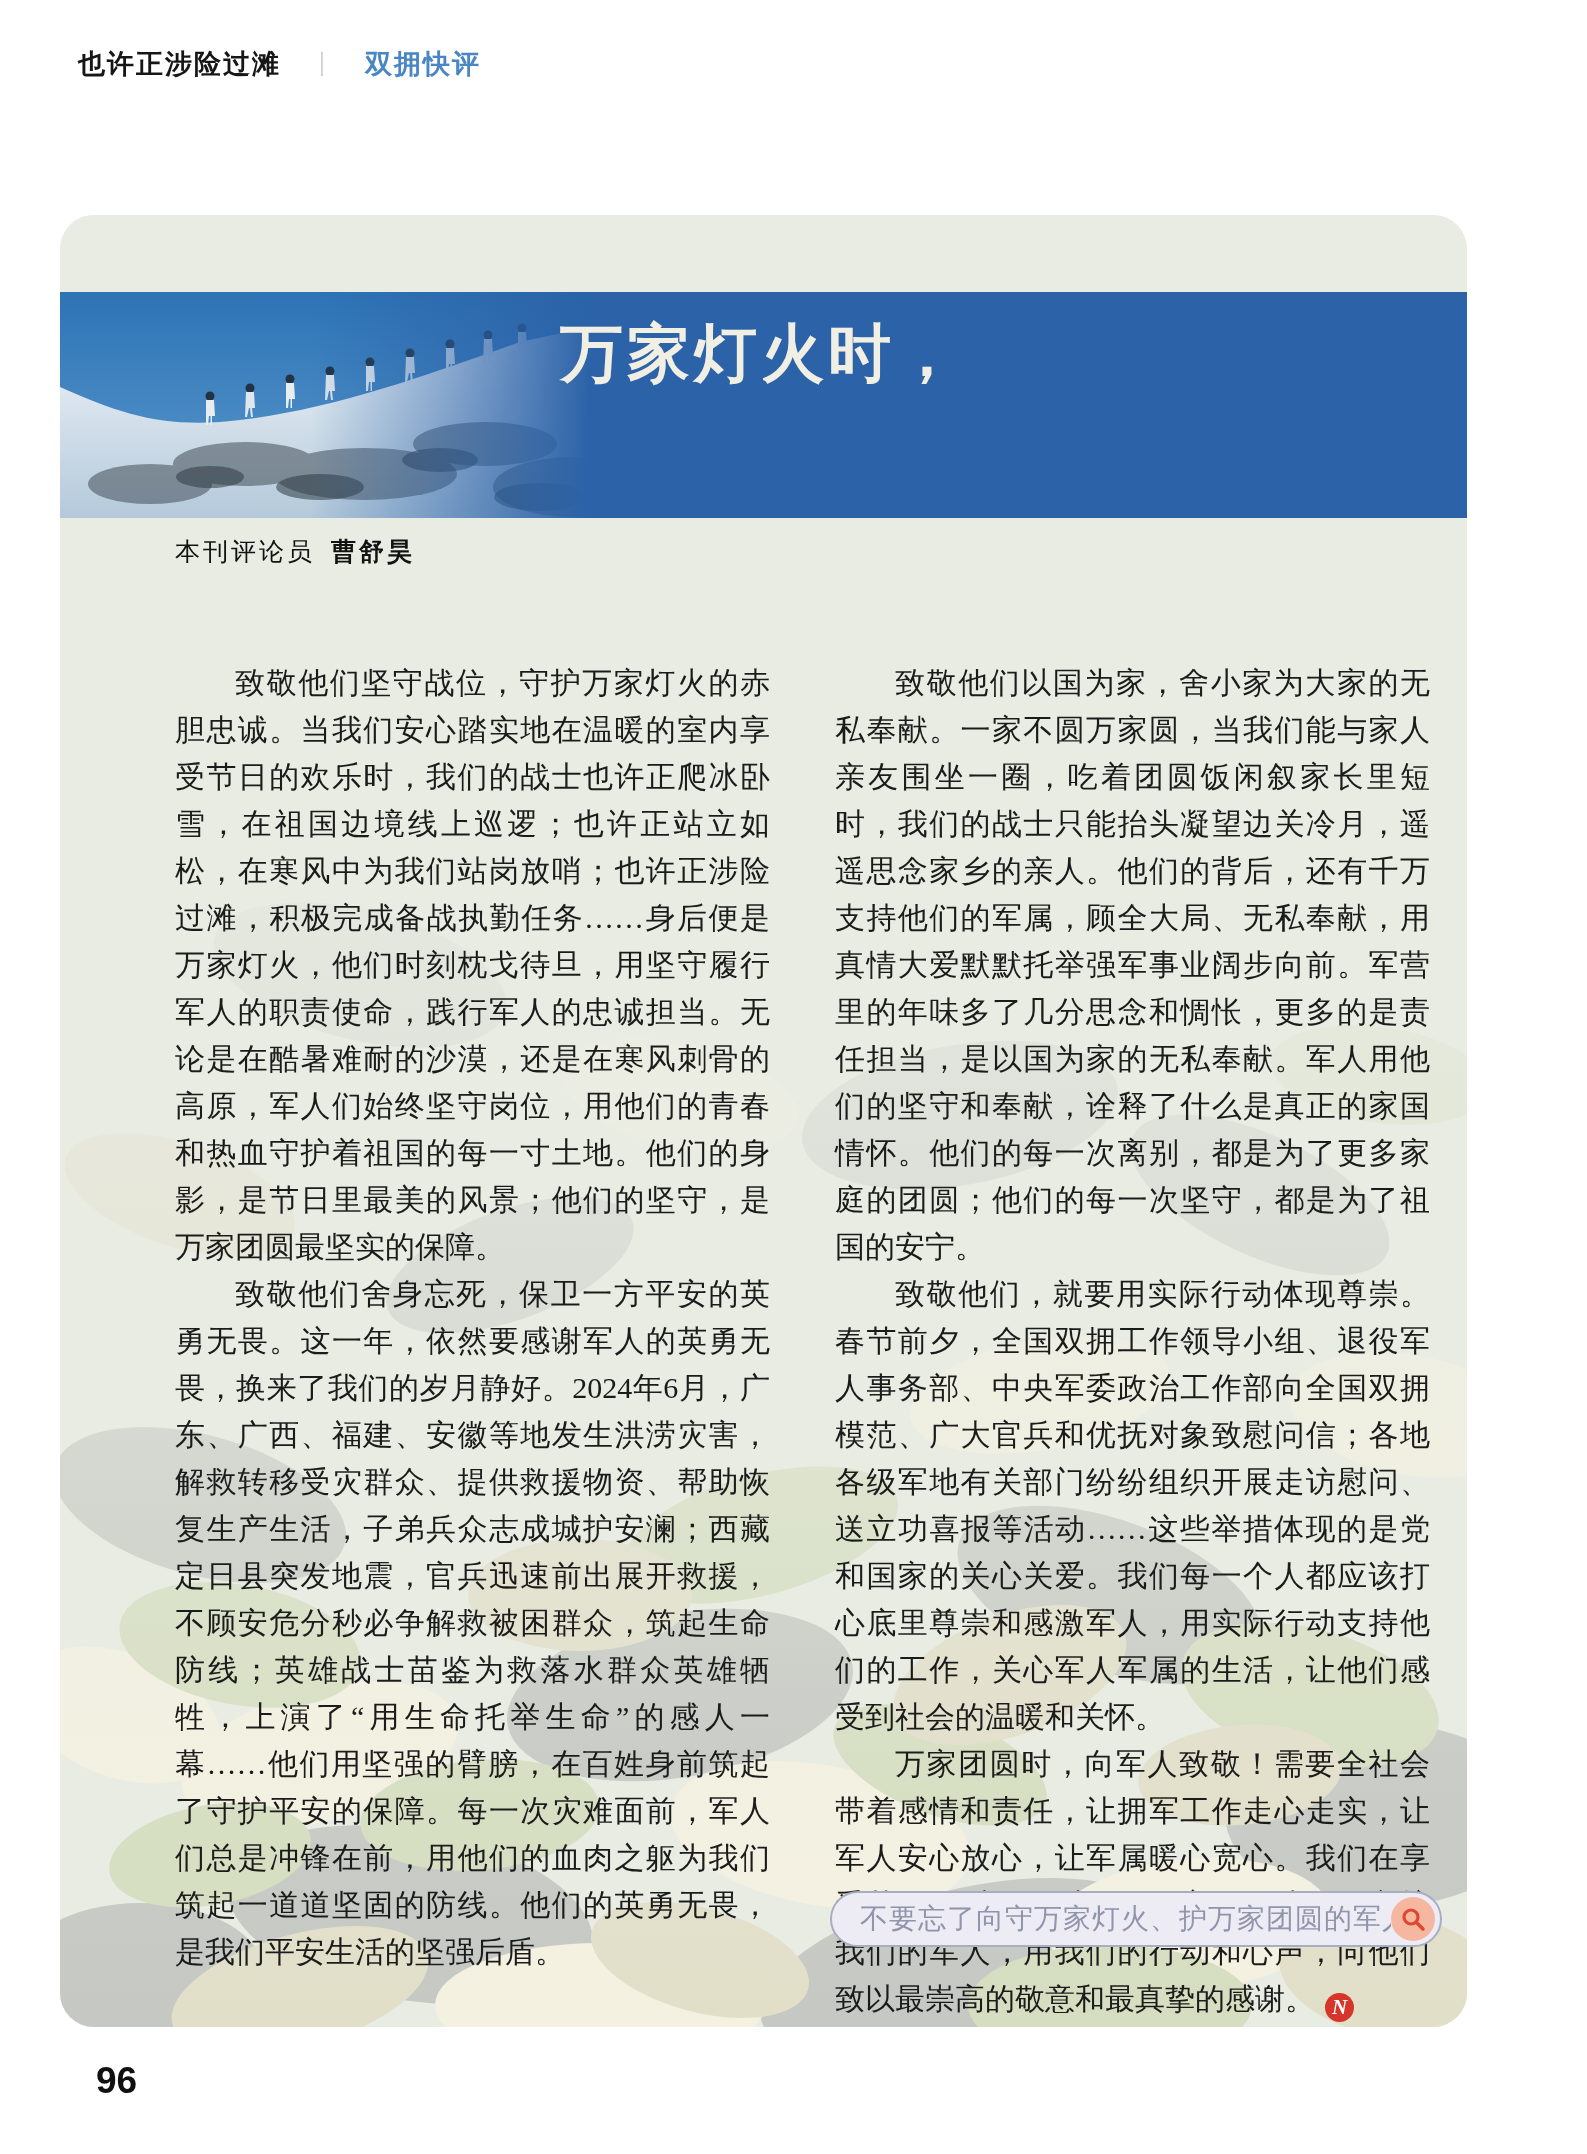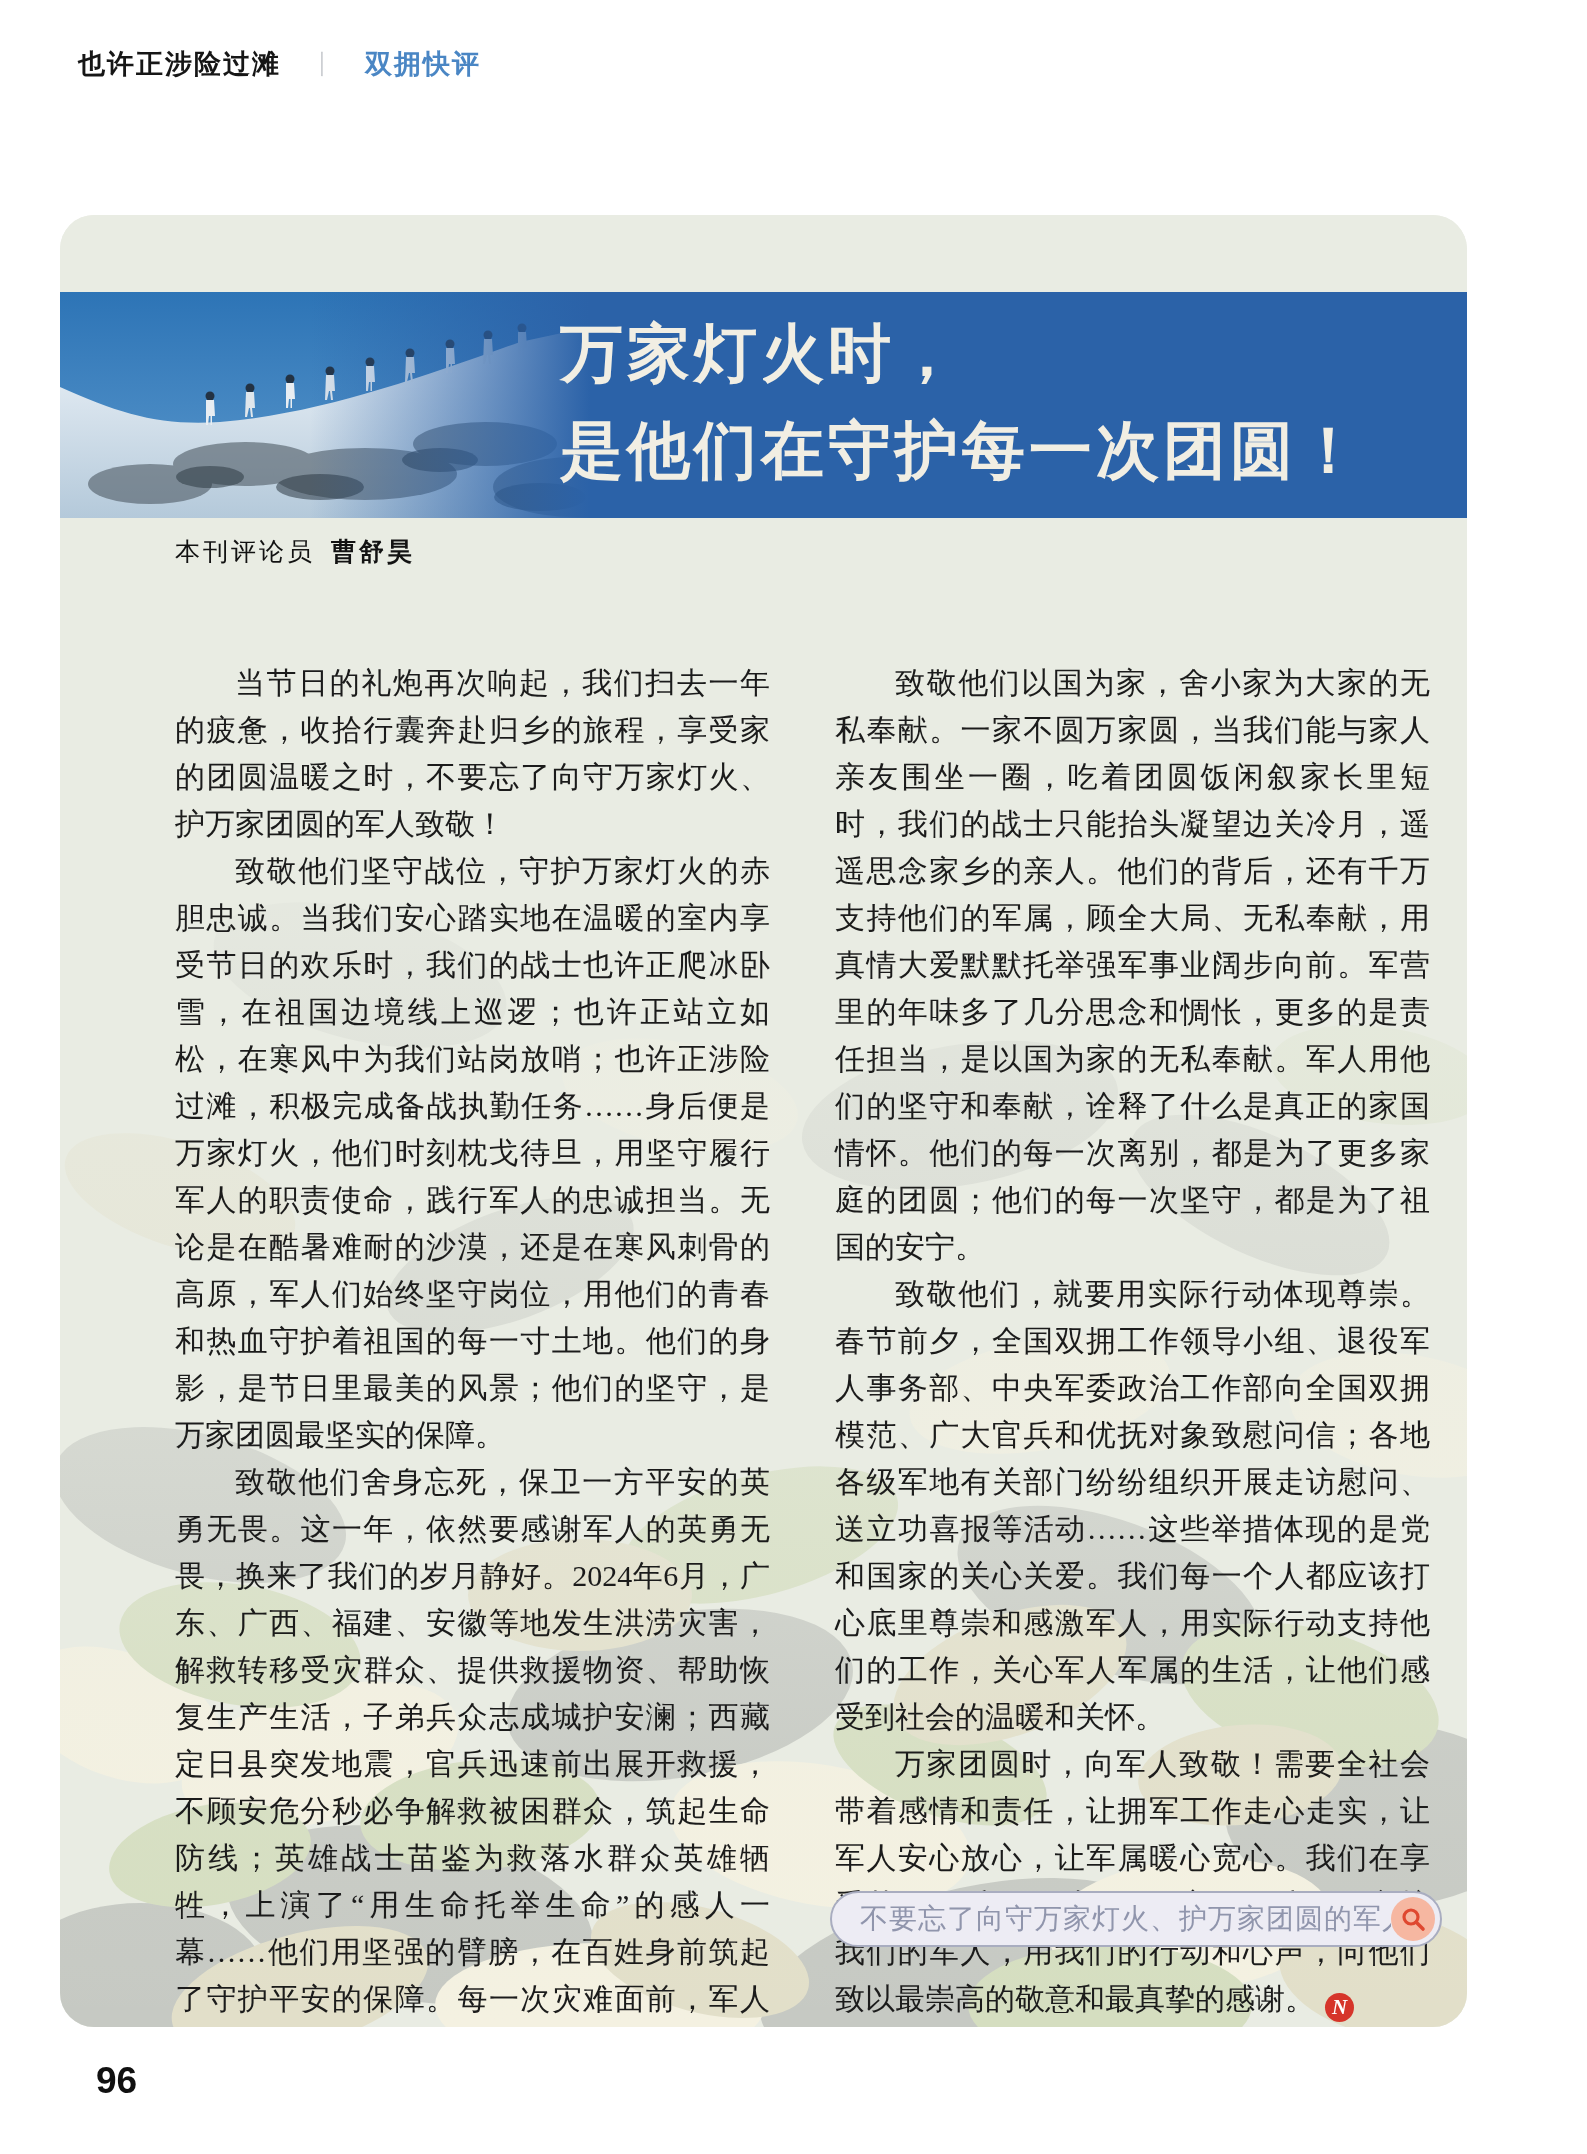--- a/index.html
+++ b/index.html
@@ -202,31 +202,29 @@
           </g>
         <g transform="translate(462,52)">
             <circle cx="0" cy="-16" r="4.5" fill="#233243"></circle>
             <path d="M-4,-12 L4,-12 L5,4 L2,4 L2,13 L0.5,13 L0.5,4 L-1,4 L-2,13 L-4,13 Z" fill="#e8edf2"></path>
           </g>
       </g>
       <rect x="250" y="0" width="280" height="226" fill="url(#pfade)"></rect>
     </svg>
     <div class="bannertitle">
       <div>万家灯火时，</div>
-      <div>是他们在守护每一次团圆！</div>
     </div>
   </div>
 
   <div class="byline">
     <span>本刊评论员</span><span class="author">曹舒昊</span>
   </div>
 
   <div class="columns">
     <div class="bodycol">
-        <p>当节日的礼炮再次响起，我们扫去一年的疲惫，收拾行囊奔赴归乡的旅程，享受家的团圆温暖之时，不要忘了向守万家灯火、护万家团圆的军人致敬！</p>
         <p>致敬他们坚守战位，守护万家灯火的赤胆忠诚。当我们安心踏实地在温暖的室内享受节日的欢乐时，我们的战士也许正爬冰卧雪，在祖国边境线上巡逻；也许正站立如松，在寒风中为我们站岗放哨；也许正涉险过滩，积极完成备战执勤任务……身后便是万家灯火，他们时刻枕戈待旦，用坚守履行军人的职责使命，践行军人的忠诚担当。无论是在酷暑难耐的沙漠，还是在寒风刺骨的高原，军人们始终坚守岗位，用他们的青春和热血守护着祖国的每一寸土地。他们的身影，是节日里最美的风景；他们的坚守，是万家团圆最坚实的保障。</p>
         <p>致敬他们舍身忘死，保卫一方平安的英勇无畏。这一年，依然要感谢军人的英勇无畏，换来了我们的岁月静好。2024年6月，广东、广西、福建、安徽等地发生洪涝灾害，解救转移受灾群众、提供救援物资、帮助恢复生产生活，子弟兵众志成城护安澜；西藏定日县突发地震，官兵迅速前出展开救援，不顾安危分秒必争解救被困群众，筑起生命防线；英雄战士苗鉴为救落水群众英雄牺牲，上演了“用生命托举生命”的感人一幕……他们用坚强的臂膀，在百姓身前筑起了守护平安的保障。每一次灾难面前，军人们总是冲锋在前，用他们的血肉之躯为我们筑起一道道坚固的防线。他们的英勇无畏，是我们平安生活的坚强后盾。</p>
       </div>
     <div class="bodycol">
       <div>
           <p>致敬他们以国为家，舍小家为大家的无私奉献。一家不圆万家圆，当我们能与家人亲友围坐一圈，吃着团圆饭闲叙家长里短时，我们的战士只能抬头凝望边关冷月，遥遥思念家乡的亲人。他们的背后，还有千万支持他们的军属，顾全大局、无私奉献，用真情大爱默默托举强军事业阔步向前。军营里的年味多了几分思念和惆怅，更多的是责任担当，是以国为家的无私奉献。军人用他们的坚守和奉献，诠释了什么是真正的家国情怀。他们的每一次离别，都是为了更多家庭的团圆；他们的每一次坚守，都是为了祖国的安宁。</p>
           <p>致敬他们，就要用实际行动体现尊崇。春节前夕，全国双拥工作领导小组、退役军人事务部、中央军委政治工作部向全国双拥模范、广大官兵和优抚对象致慰问信；各地各级军地有关部门纷纷组织开展走访慰问、送立功喜报等活动……这些举措体现的是党和国家的关心关爱。我们每一个人都应该打心底里尊崇和感激军人，用实际行动支持他们的工作，关心军人军属的生活，让他们感受到社会的温暖和关怀。</p>
         </div>
       <p><span>万家团圆时，向军人致敬！需要全社会带着感情和责任，让拥军工作走心走实，让军人安心放心，让军属暖心宽心。我们在享受节日欢乐的同时，不要忘了那些默默守护我们的军人，用我们的行动和心声，向他们致以最崇高的敬意和最真挚的感谢。</span><span class="endmark">N</span></p>
     </div>

